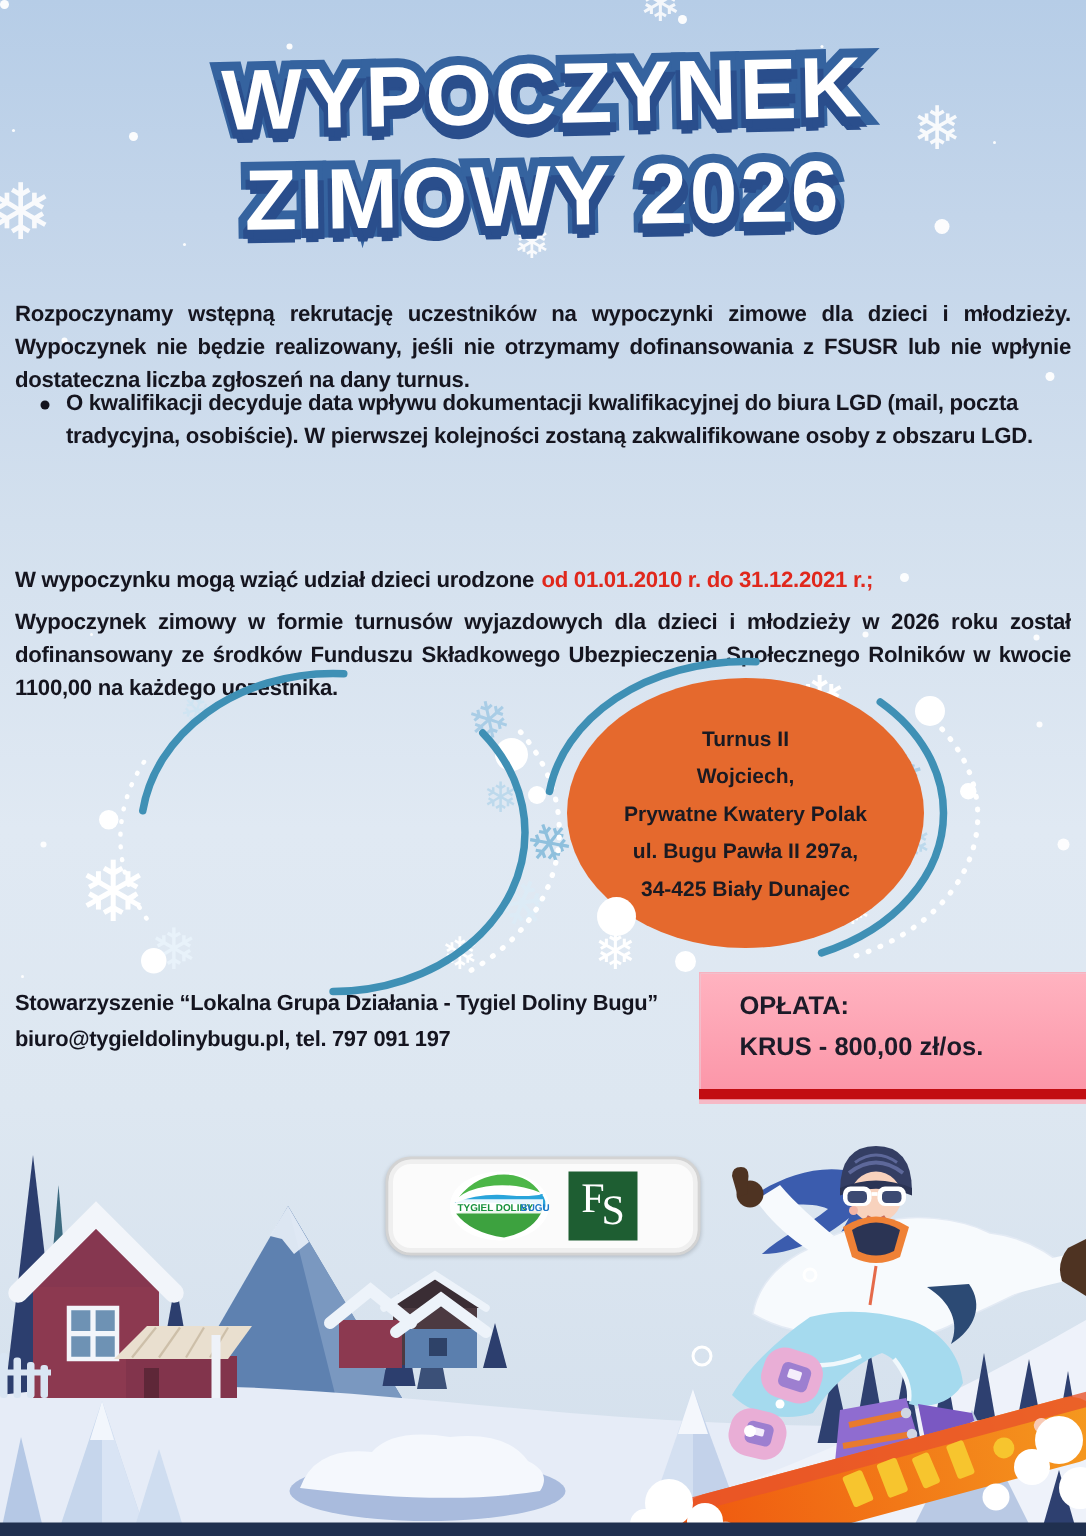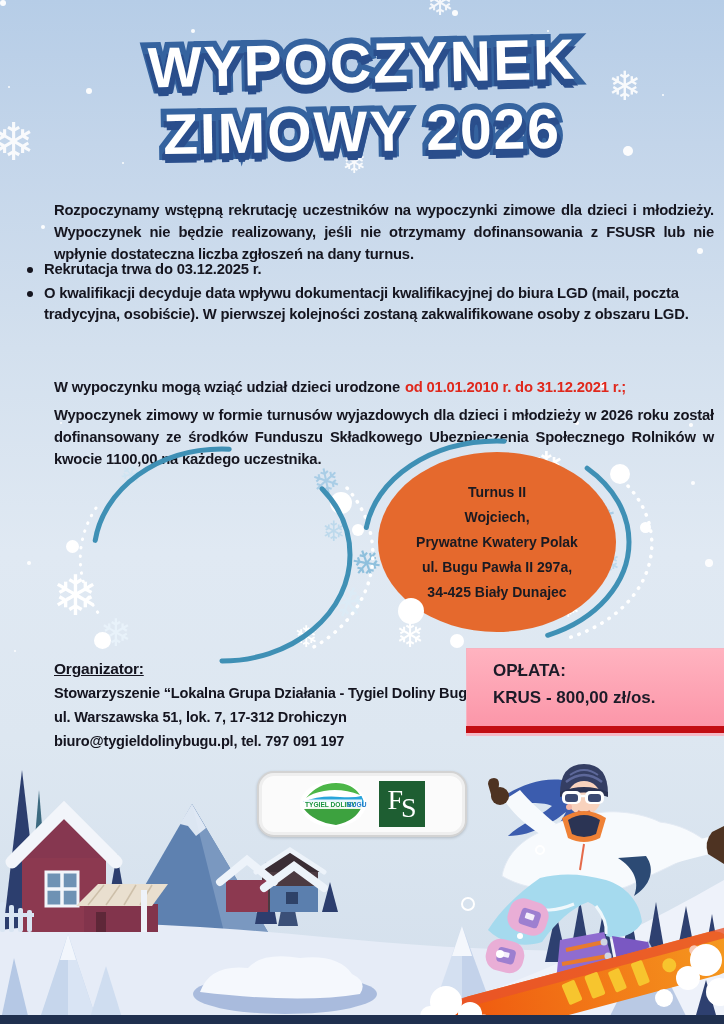--- a/index.html
+++ b/index.html
@@ -23,21 +23,21 @@
   
   .title-line{
     position:absolute;left:0;width:724px;text-align:center;z-index:2;
     font-weight:900;font-size:57px;letter-spacing:2px;color:#fff;
     -webkit-text-stroke:12px #35639f;paint-order:stroke fill;
     text-shadow:4px 7px 0 #2a4e8c,-3px 6px 0 #2a4e8c,0 9px 0 #2a4e8c;
   }
   .title-1{top:30px;transform:rotate(-1.2deg);}
   .title-2{top:98px;transform:rotate(-0.9deg);}
   
-  .copy{position:absolute;z-index:2;color:#15151f;font-weight:bold;letter-spacing:-0.2px;margin-left:44px;}
+  .copy{position:absolute;z-index:2;color:#15151f;font-weight:bold;letter-spacing:-0.2px;}
   .intro{left:10px;right:10px;top:184px;font-size:14.8px;line-height:22px;text-align:justify;}
   .bullets{left:14px;right:8px;top:259px;font-size:14.8px;line-height:21.5px;margin:0;padding:0 0 0 30px;list-style:none;}
   .bullets li{position:relative;margin-bottom:2px;}
   .bullets li::before{content:"";position:absolute;left:-17px;top:8px;width:6px;height:6px;border-radius:50%;background:#15151f;}
   .eligibility{left:10px;right:10px;top:361px;font-size:14.8px;line-height:22px;}
   .eligibility .pre{margin-right:5px;}
   .red-text{color:#e0281c;}
   .funding{left:10px;right:10px;top:389px;font-size:14.8px;line-height:22px;text-align:justify;}
   
   .turnus{position:absolute;background:#e5692d;border-radius:50%;z-index:2;
@@ -80,21 +80,20 @@
   <span class="flake" style="left:426px;top:-14px;font-size:34px;opacity:.85;">❄</span>
   <span class="flake" style="left:608px;top:66px;font-size:40px;opacity:.9;">❄</span>
   <span class="flake" style="left:342px;top:148px;font-size:30px;opacity:.9;">❄</span>
 
   <div class="title-line title-1">WYPOCZYNEK</div>
   <div class="title-line title-2">ZIMOWY 2026</div>
 
   <p class="copy intro">Rozpoczynamy wstępną rekrutację uczestników na wypoczynki zimowe dla dzieci i młodzieży. Wypoczynek nie będzie realizowany, jeśli nie otrzymamy dofinansowania z FSUSR lub nie wpłynie dostateczna liczba zgłoszeń na dany turnus.</p>
 
   <ul class="copy bullets">
-    <li>Rekrutacja trwa do 03.12.2025 r.</li>
     <li>O kwalifikacji decyduje data wpływu dokumentacji kwalifikacyjnej do biura LGD (mail, poczta tradycyjna, osobiście). W pierwszej kolejności zostaną zakwalifikowane osoby z obszaru LGD.</li>
   </ul>
 
   <p class="copy eligibility"><span class="pre">W wypoczynku mogą wziąć udział dzieci urodzone</span><span class="red-text">od 01.01.2010 r. do 31.12.2021 r.;</span></p>
 
   <p class="copy funding">Wypoczynek zimowy w formie turnusów wyjazdowych dla dzieci i młodzieży w 2026 roku został dofinansowany ze środków Funduszu Składkowego Ubezpieczenia Społecznego Rolników w kwocie 1100,00 na każdego uczestnika.</p>
 
   <div class="turnus turnus-2">
     <div>Turnus II</div>
     <div>Wojciech,</div>
@@ -130,23 +129,21 @@
   <div class="dot" style="left:330px;top:492px;width:22px;height:22px;"></div>
   <div class="dot" style="left:352px;top:524px;width:12px;height:12px;"></div>
   <div class="dot" style="left:398px;top:598px;width:26px;height:26px;"></div>
   <div class="dot" style="left:450px;top:634px;width:14px;height:14px;"></div>
   <div class="dot" style="left:66px;top:540px;width:13px;height:13px;"></div>
   <div class="dot" style="left:94px;top:632px;width:17px;height:17px;"></div>
   <div class="dot" style="left:610px;top:464px;width:20px;height:20px;"></div>
   <div class="dot" style="left:640px;top:522px;width:11px;height:11px;"></div>
 
   <div class="copy organizer">
-    <div class="head">Organizator:</div>
     <div>Stowarzyszenie “Lokalna Grupa Działania - Tygiel Doliny Bugu”</div>
-    <div>ul. Warszawska 51, lok. 7, 17-312 Drohiczyn</div>
     <div>biuro@tygieldolinybugu.pl, tel. 797 091 197</div>
   </div>
 
   <div class="payment">
     <div>OPŁATA:</div>
     <div>KRUS - 800,00 zł/os.</div>
     <div class="pay-stripe-red"></div>
     <div class="pay-stripe-pink"></div>
   </div>
 

